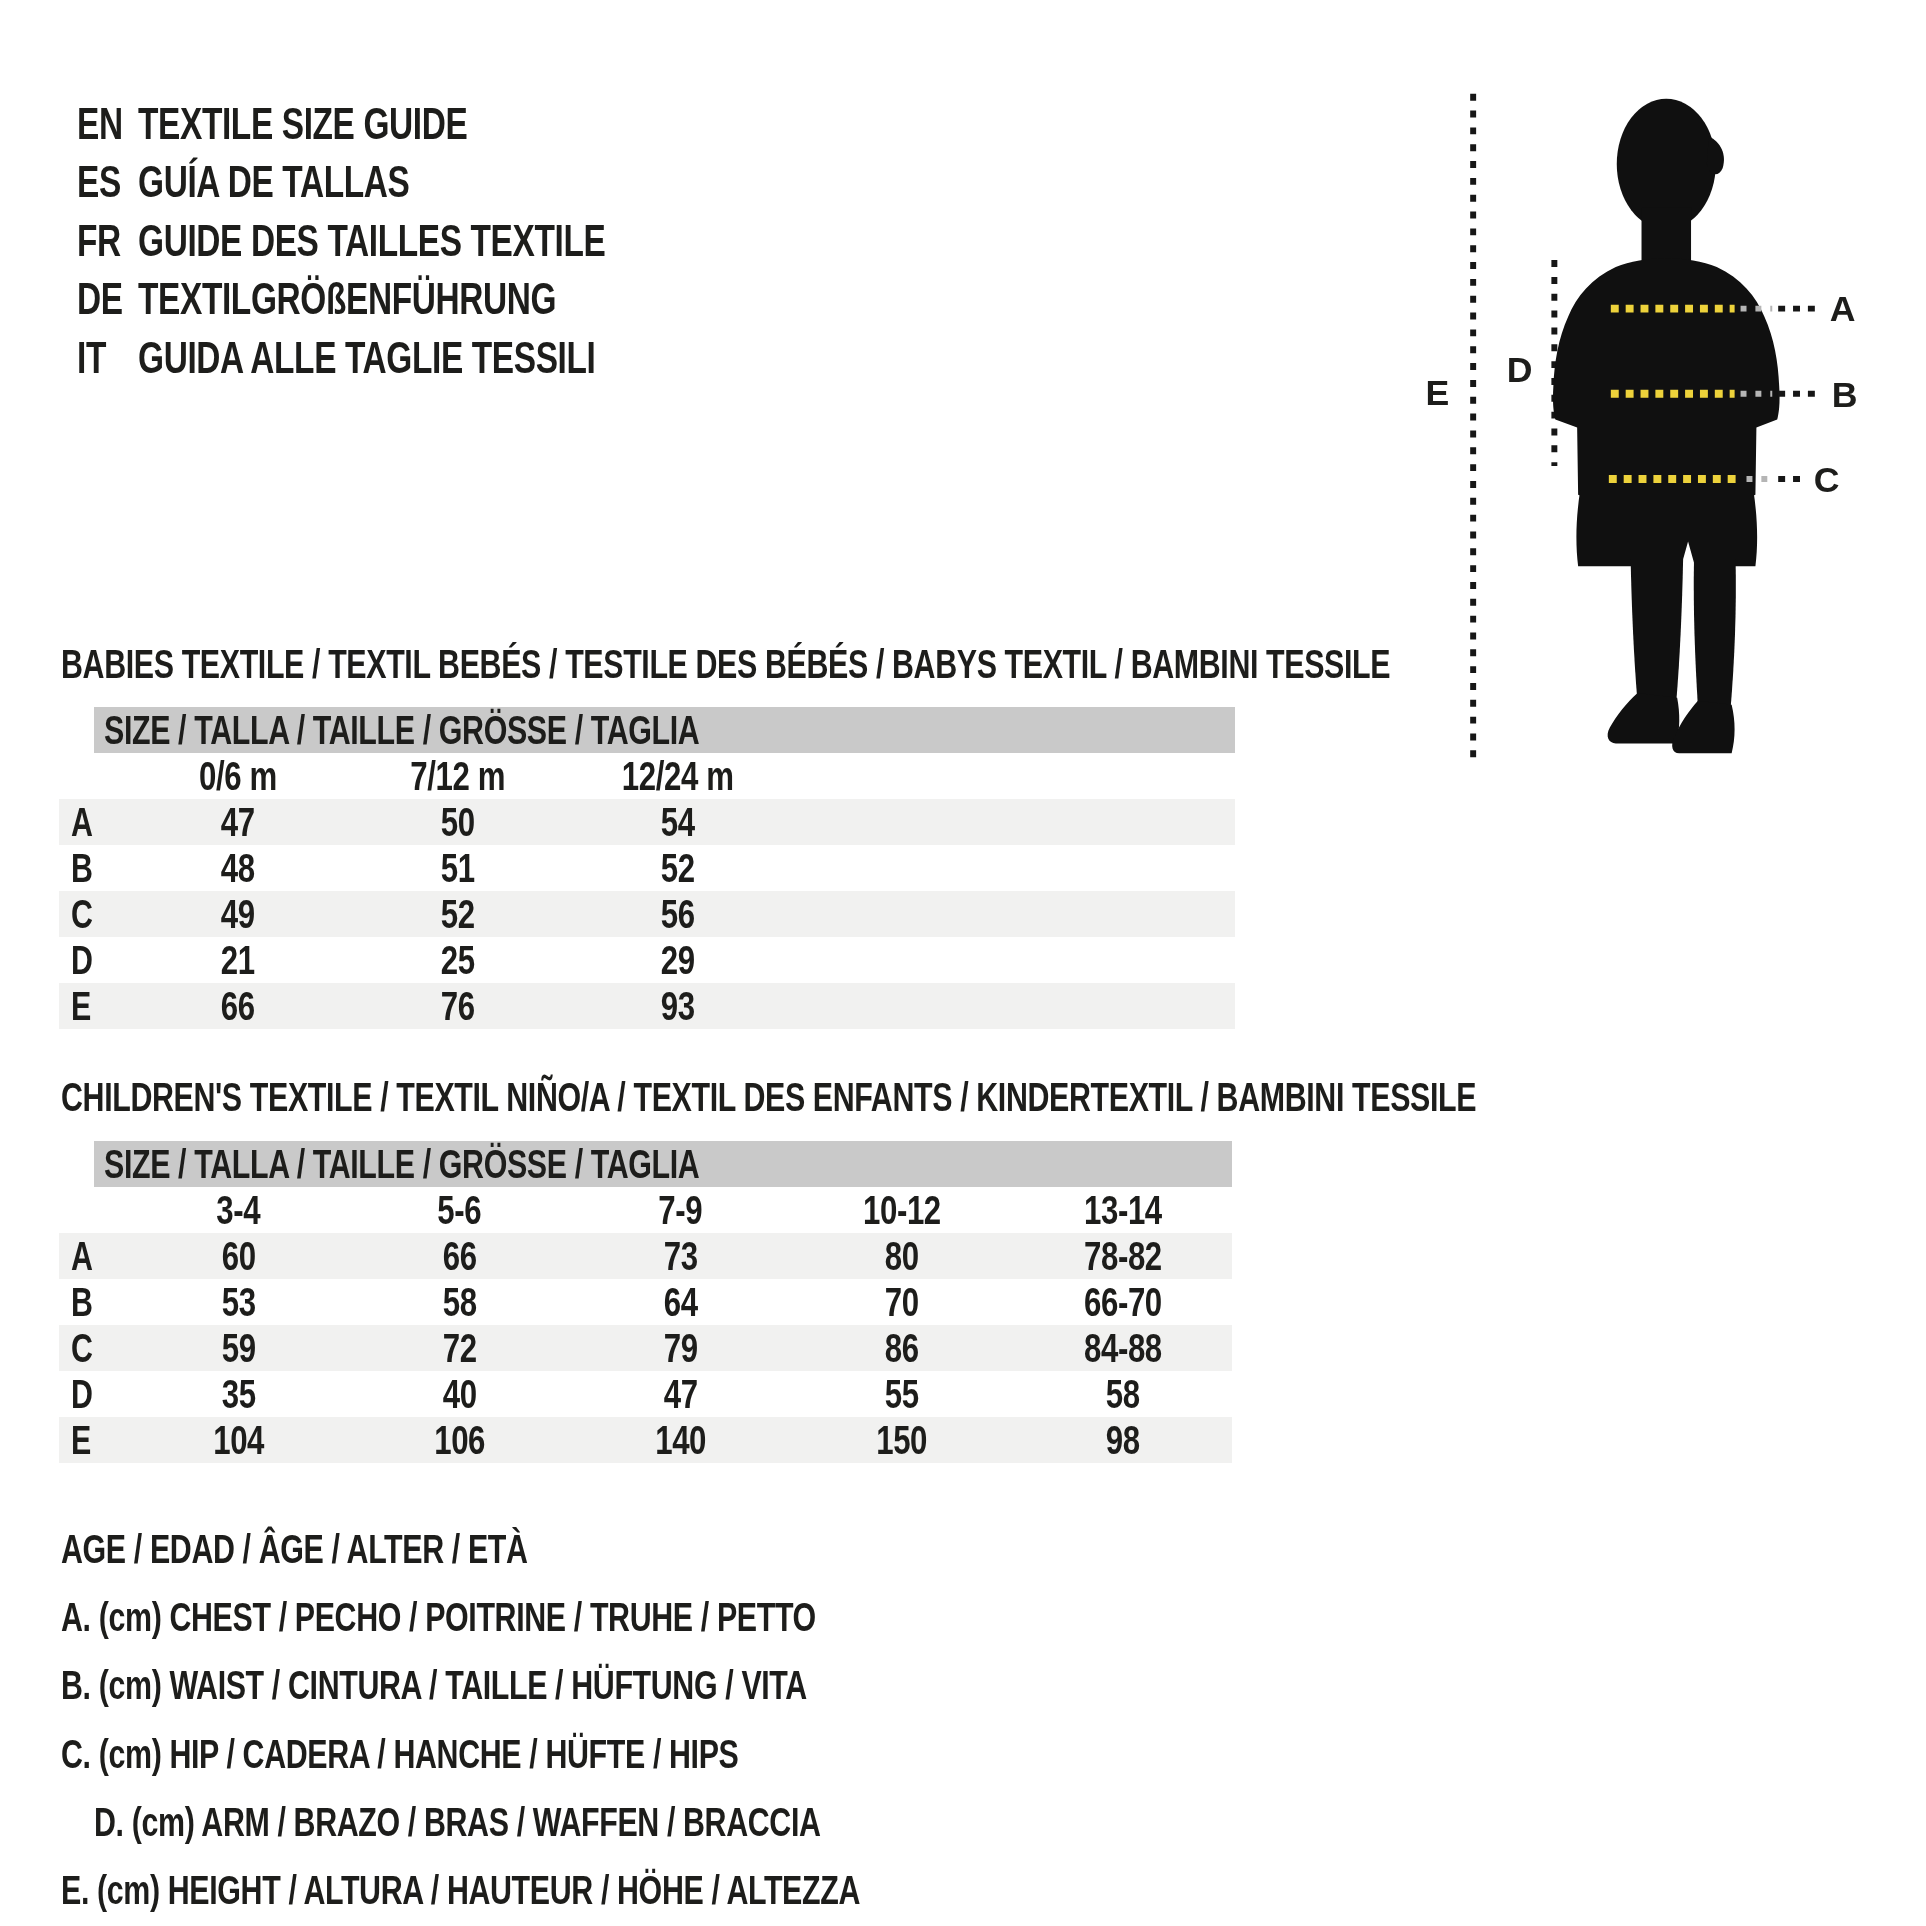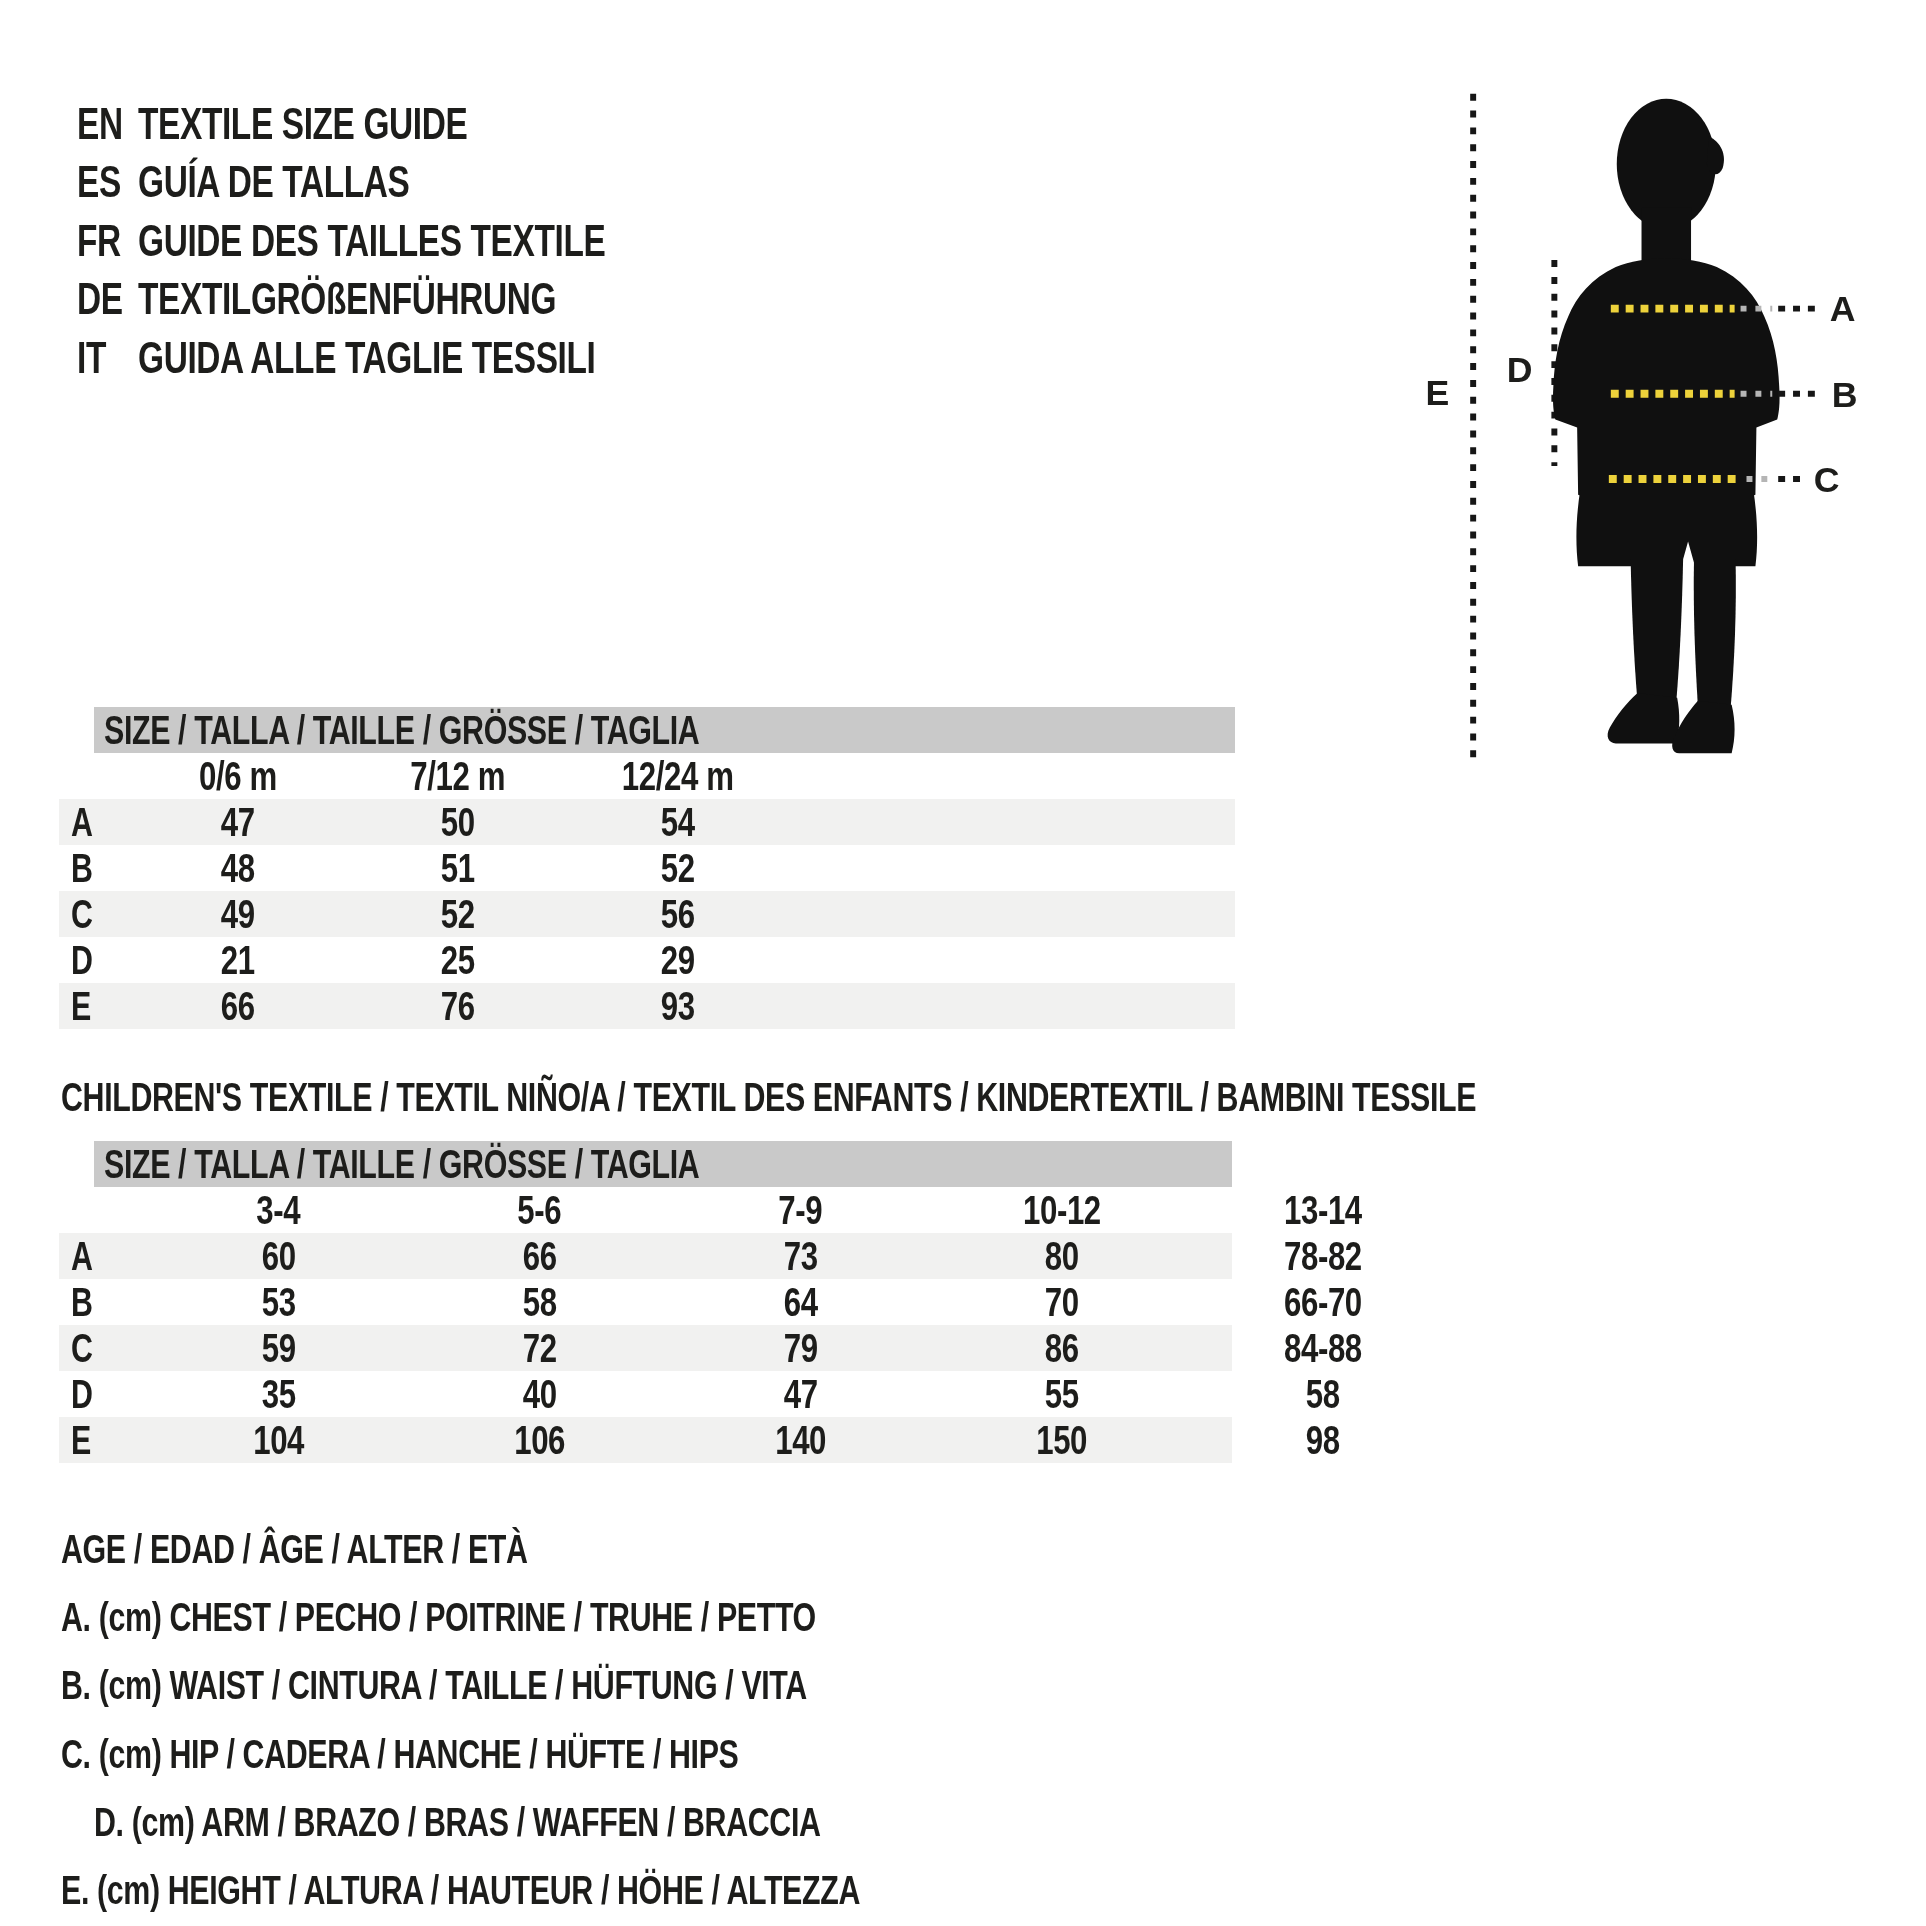--- a/index.html
+++ b/index.html
@@ -13,21 +13,21 @@
   .hdr-code{position:absolute;left:77px;top:0;}
   .hdr-title{position:absolute;left:138px;top:0;}
   .section-heading{position:absolute;left:61px;font-size:40px;font-weight:bold;line-height:44px;}
   .size-table{position:absolute;left:59px;}
   .size-bar{background:#c9c9c9;height:46px;display:flex;align-items:center;padding-left:10px;box-sizing:border-box;font-size:40px;font-weight:bold;margin-left:35px;}
   .t-row{display:grid;align-items:center;font-size:40px;font-weight:bold;}
   .t-row .lab{padding-left:12px;}
   .t-row .val{text-align:center;}
   .row-alt{background:#f1f1f0;}
   .babies-grid{grid-template-columns:69px 220px 220px 220px auto;}
-  .children-grid{grid-template-columns:69px 221px 221px 221px 221px 221px;gap:40px;}
+  .children-grid{grid-template-columns:69px 221px 221px 221px 221px 221px;}
   .legend-line{position:absolute;left:61px;font-size:40px;font-weight:bold;line-height:46px;}
   .diagram{position:absolute;left:1386px;top:59px;width:515px;height:733px;}
   .diagram text{font-family:"Liberation Sans",sans-serif;font-weight:bold;font-size:36px;fill:#1d1d1b;}
 </style>
 </head>
 <body>
 
 <div id="canvas">
 
   <div>
@@ -83,20 +83,23 @@
     <line x1="364" y1="424" x2="392" y2="424" stroke="#b5b5b5" stroke-width="6" stroke-dasharray="6 9"></line>
     <line x1="396" y1="424" x2="420" y2="424" stroke="#161616" stroke-width="6" stroke-dasharray="7 8"></line>
 
     <text x="40" y="349">E</text>
     <text x="122" y="326">D</text>
     <text x="448" y="265">A</text>
     <text x="450" y="351">B</text>
     <text x="432" y="437">C</text>
   </svg>
 
+  <div class="section-heading" style="top:642px;">
+    <span class="cond">BABIES TEXTILE / TEXTIL BEBÉS / TESTILE DES BÉBÉS / BABYS TEXTIL / BAMBINI TESSILE</span>
+  </div>
 
   <div class="size-table" style="top:707px;width:1176px;">
     <div class="size-bar">
       <span class="cond">SIZE / TALLA / TAILLE / GRÖSSE / TAGLIA</span>
     </div>
     <div class="t-row babies-grid" style="height:46px;">
       <span class="lab"></span>
       <span class="val"><span class="cond-c">0/6 m</span></span>
       <span class="val"><span class="cond-c">7/12 m</span></span>
       <span class="val"><span class="cond-c">12/24 m</span></span>

